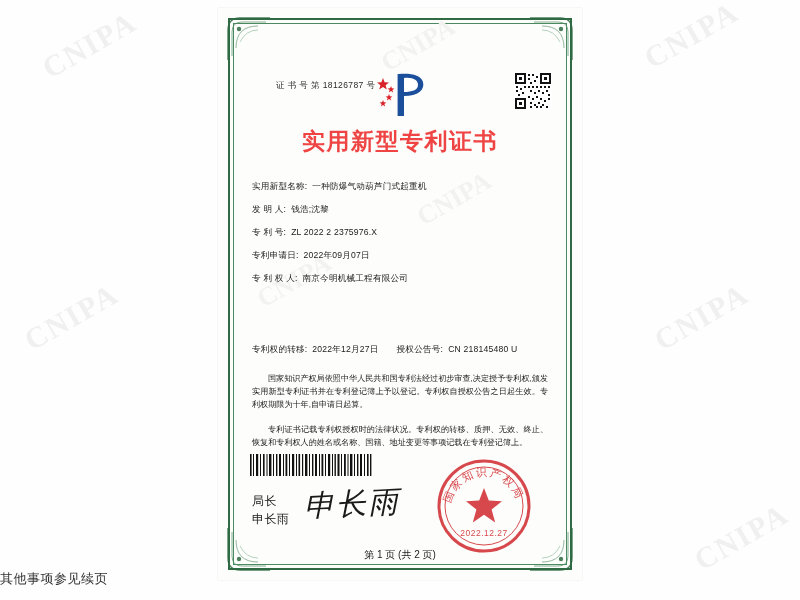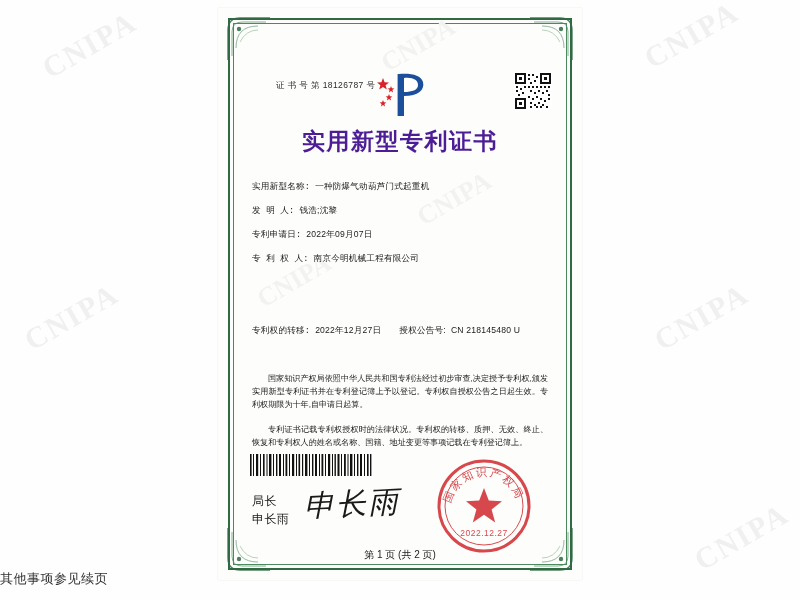--- a/index.html
+++ b/index.html
@@ -107,21 +107,21 @@
 
   #title {
     position: absolute;
     left: 0; right: 0;
     top: 118px;
     text-align: center;
     font-family: "Liberation Serif", serif;
     font-weight: bold;
     font-size: 23px;
     letter-spacing: 1.5px;
-    color: #4c1d95;
+    color: #ef4444;
   }
 
   
   #fields {
     position: absolute;
     left: 34px;
     top: 172px;
     width: 300px;
     font-size: 8.6px;
     color: #1b1b1b;
@@ -129,21 +129,20 @@
   }
   .frow {
     display: flex;
     align-items: baseline;
     margin-bottom: 10.5px;
     white-space: nowrap;
   }
   .flabel {
     flex: 0 0 auto;
     letter-spacing: .2px;
-    font-family: Liberation Mono, monospace;
   }
   .fvalue {
     margin-left: 5px;
     letter-spacing: .2px;
   }
   .frow.two .seg2 { margin-left: 18px; }
   .inline-label { letter-spacing: .2px; margin-top: 48px; }
 
   
   #paras {
@@ -357,20 +356,24 @@
     <div id="fields">
       <div class="frow">
         <span class="flabel">实用新型名称:</span>
         <span class="fvalue">一种防爆气动葫芦门式起重机</span>
       </div>
       <div class="frow">
         <span class="flabel">发 明 人:</span>
         <span class="fvalue">钱浩;沈黎</span>
       </div>
       <div class="frow">
+        <span class="flabel">专 利 号:</span>
+        <span class="fvalue">ZL 2022 2 2375976.X</span>
+      </div>
+      <div class="frow">
         <span class="flabel">专利申请日:</span>
         <span class="fvalue">2022年09月07日</span>
       </div>
       <div class="frow">
         <span class="flabel">专 利 权 人:</span>
         <span class="fvalue">南京今明机械工程有限公司</span>
       </div>
       <div class="frow two">
         <span class="flabel">专利权的转移:</span>
         <span class="fvalue">2022年12月27日</span>

